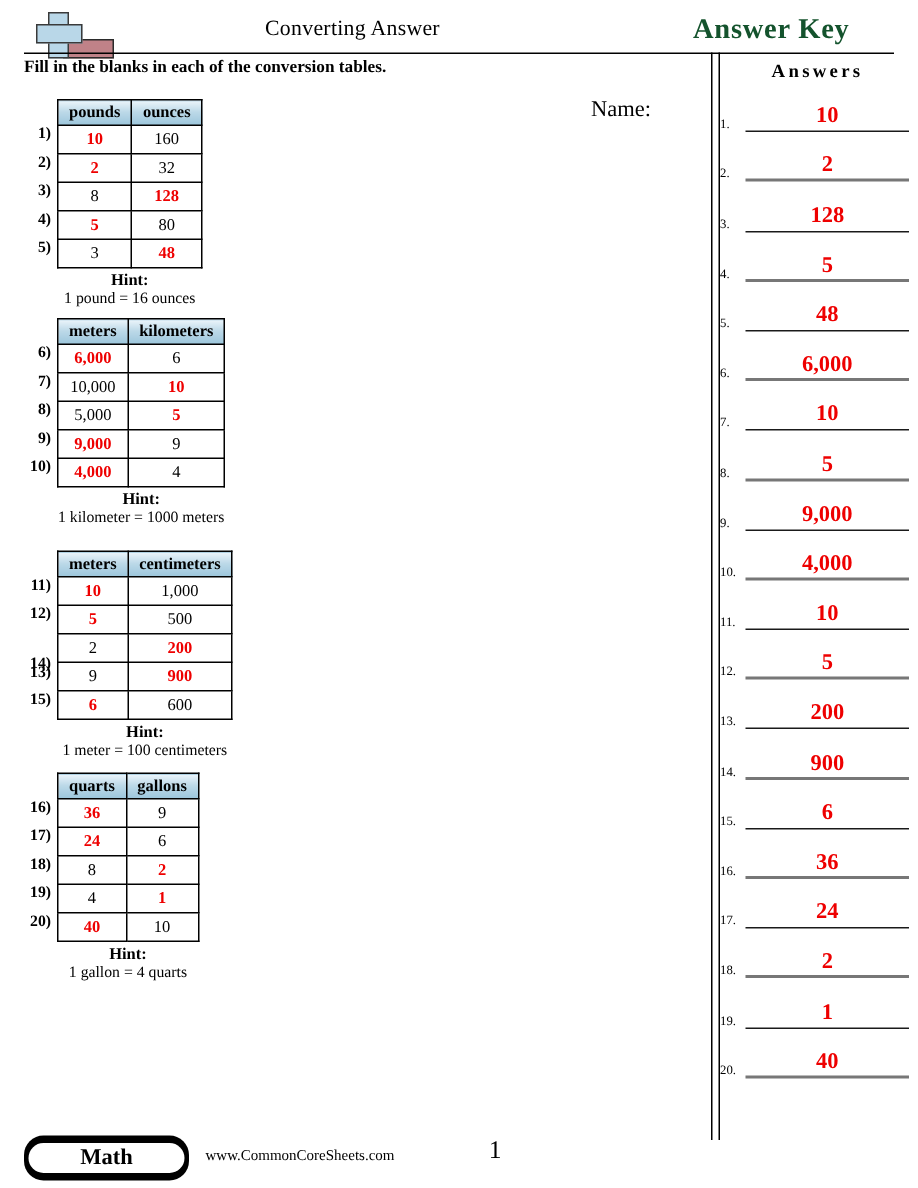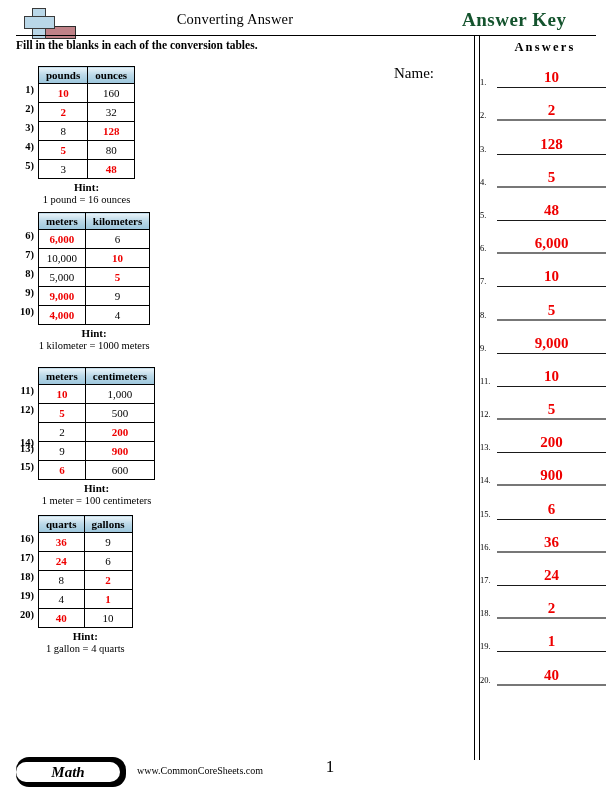--- a/index.html
+++ b/index.html
@@ -115,21 +115,21 @@
     text-align:center;font-size:10.5px;margin-top:1px;
   }
 
   
   .footer-rule{
     position:absolute;left:16px;top:757px;width:580px;height:0;
   }
   .math-badge{
     position:absolute;left:16px;top:757px;width:110px;height:30px;
     background:#000;border-radius:13px;
-    display:flex;align-items:center;font-style:italic;
+    display:flex;align-items:center;justify-content:center;
   }
   .math-badge .inner{
     width:104px;height:20px;background:#fff;border-radius:10px;
     display:flex;align-items:center;justify-content:center;
     font-size:15px;font-weight:bold;font-family:"Liberation Serif", serif;
   }
   .site{
     position:absolute;left:137px;top:765px;font-size:10px;
   }
   .pagenum{
@@ -200,20 +200,25 @@
         </div>
         <div class="ans-row">
           <span class="ans-num">8.</span>
           <span class="ans-val">5</span>
           <div class="ans-line even"></div>
         </div>
         <div class="ans-row">
           <span class="ans-num">9.</span>
           <span class="ans-val">9,000</span>
           <div class="ans-line odd"></div>
+        </div>
+        <div class="ans-row">
+          <span class="ans-num">10.</span>
+          <span class="ans-val">4,000</span>
+          <div class="ans-line even"></div>
         </div>
         <div class="ans-row">
           <span class="ans-num">11.</span>
           <span class="ans-val">10</span>
           <div class="ans-line odd"></div>
         </div>
         <div class="ans-row">
           <span class="ans-num">12.</span>
           <span class="ans-val">5</span>
           <div class="ans-line even"></div>

